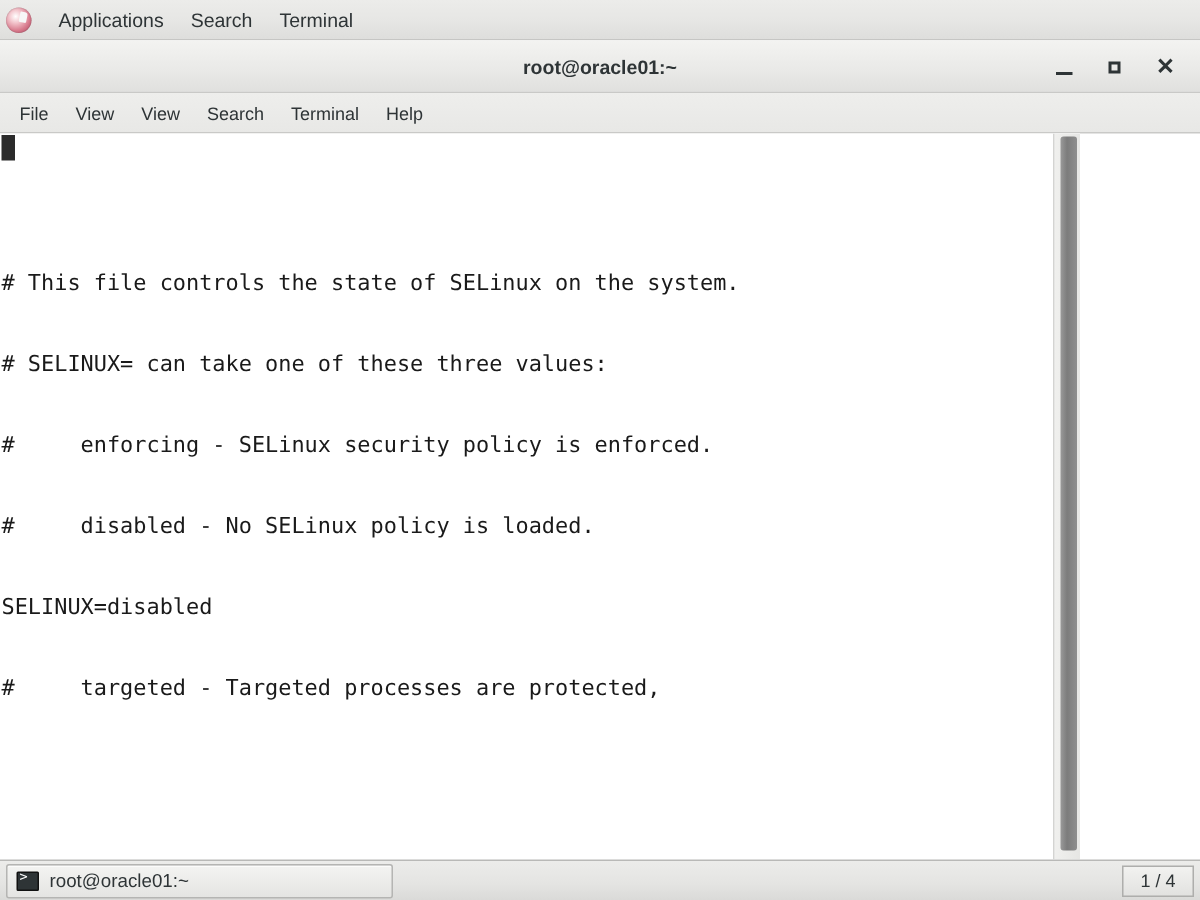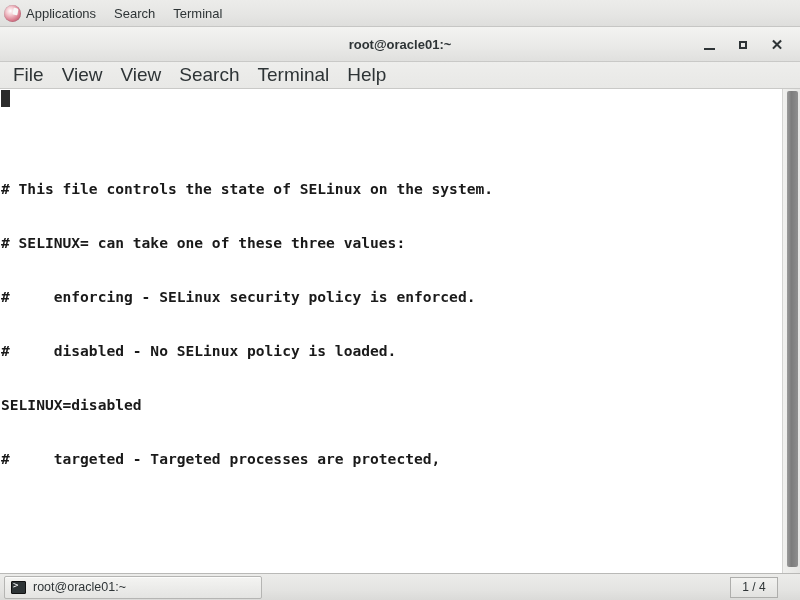--- a/index.html
+++ b/index.html
@@ -17,21 +17,21 @@
     background: linear-gradient(to bottom, #ececea 0%, #e6e6e4 55%, #dededc 100%);
     border-bottom: 1px solid #c6c6c4;
     display: flex; align-items: center;
     font-size: 13px; color: #2e3436;
   }
   .panel-menu {
     display: flex; align-items: center;
     height: 27px; padding: 0 9px;
     cursor: default; white-space: nowrap;
   }
-  .panel-menu:first-child { padding-left: 4px; }
+  .panel-menu:first-child { padding-left: 4px; gap: 13px; }
   #apps-icon {
     width: 17px; height: 17px; margin-right: 5px;
     border-radius: 50%;
     background: radial-gradient(circle at 38% 35%, #ffffff 0%, #f3c6cd 28%, #d87b8d 62%, #a8445c 100%);
     box-shadow: inset 0 0 1px rgba(0,0,0,.35);
     position: relative;
   }
   #apps-icon::after {
     content: ""; position: absolute;
     left: 9px; top: 3px; width: 5px; height: 7px;
@@ -85,33 +85,32 @@
     color: #2e3436; font-size: 13px;
   }
   .wb-min { width: 11px; height: 2px; background: #2e3436; margin-top: 9px; }
   .wb-max { width: 8px; height: 8px; border: 2px solid #2e3436; }
   .wb-close { font-size: 15px; font-weight: bold; line-height: 1; }
 
   #menubar {
     height: 27px; width: 100%;
     background: linear-gradient(to bottom, #eeeeec 0%, #e8e8e6 100%);
     border-bottom: 1px solid #c9c9c7;
-    display: flex; align-items: flex-end;
+    display: flex; align-items: flex-start;
     padding-left: 4px;
-    font-size: 19px; color: #2e3436;
+    font-size: 12px; color: #2e3436;
   }
   .menu-item { padding: 0 9px; height: 27px; display: flex; align-items: center; }
 
   
   #term-body {
     position: relative;
-    width: 800px; height: 484px;
+    width: 720px; height: 484px;
     background: #ffffff;
     overflow: hidden;
-    font-weight: bold;
   }
   #term-text {
     position: absolute; left: 0; top: 0;
     width: 782px; height: 484px;
     padding: 1px 0 0 1px;
     font-family: "DejaVu Sans Mono", "Liberation Mono", monospace;
     font-size: 14.6px;
     line-height: 18px;
     color: #1a1a1a;
     white-space: pre;
@@ -169,21 +168,21 @@
     font-family: "DejaVu Sans Mono", monospace;
     font-size: 9px; color: #ffffff;
   }
   #taskbar-spacer { flex: 1 1 auto; }
   #workspace-switcher {
     min-width: 48px; height: 21px;
     border: 1px solid #aeaeac;
     background: linear-gradient(to bottom, #f2f2f0, #e2e2e0);
     display: flex; align-items: center; justify-content: center;
     font-size: 12px; color: #2e3436;
-    margin-right: 18px;
+    margin-right: 0;
   }
 </style>
 </head>
 <body>
 
 <div id="top-panel">
   <div class="panel-menu">
     <span id="apps-icon"></span>
     <span>Applications</span>
   </div>

